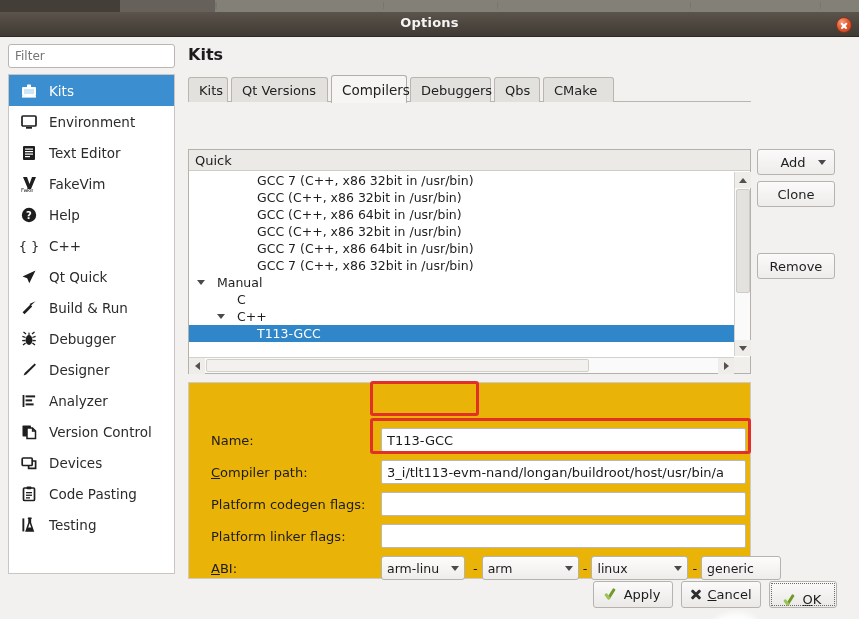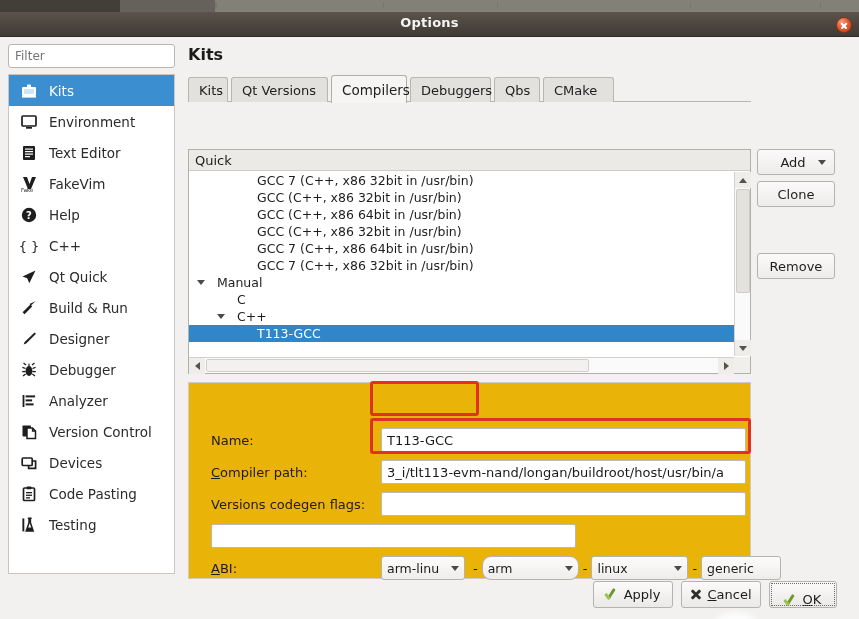--- a/index.html
+++ b/index.html
@@ -365,35 +365,35 @@
             <svg width="18" height="18" viewBox="0 0 18 18">
               <path d="M15.5 2.3 L9.5 5.0 L11.0 6.6 Z" fill="#1e1e1e"></path>
               <path d="M10.4 5.6 L2.6 13.2 L4.5 15.2 L12.2 7.5 Z" fill="#1e1e1e"></path>
             </svg>
           </span>
           <span>Build &amp; Run</span>
         </div>
         <div class="side-item">
           <span class="ico">
             <svg width="18" height="18" viewBox="0 0 18 18">
-              <path d="M14.6 2.4 L16 3.8 L6.2 13.6 L3.6 14.6 L4.6 12 Z" fill="#1e1e1e"></path>
-            </svg>
-          </span>
-          <span>Designer</span>
-        </div>
-        <div class="side-item">
-          <span class="ico">
-            <svg width="18" height="18" viewBox="0 0 18 18">
               <ellipse cx="9" cy="10" rx="3.4" ry="5" fill="#1e1e1e"></ellipse>
               <rect x="8.4" y="2.6" width="1.2" height="3" fill="#1e1e1e"></rect>
               <path d="M6 4 L3.5 2 M12 4 L14.5 2" stroke="#1e1e1e" stroke-width="1.3"></path>
               <path d="M5.6 7.5 L2.4 6.3 M5.6 10.5 L2.2 10.7 M5.6 13 L3 15 M12.4 7.5 L15.6 6.3 M12.4 10.5 L15.8 10.7 M12.4 13 L15 15" stroke="#1e1e1e" stroke-width="1.3"></path>
             </svg>
           </span>
           <span>Debugger</span>
+        </div>
+        <div class="side-item">
+          <span class="ico">
+            <svg width="18" height="18" viewBox="0 0 18 18">
+              <path d="M14.6 2.4 L16 3.8 L6.2 13.6 L3.6 14.6 L4.6 12 Z" fill="#1e1e1e"></path>
+            </svg>
+          </span>
+          <span>Designer</span>
         </div>
         <div class="side-item">
           <span class="ico">
             <svg width="18" height="18" viewBox="0 0 18 18">
               <rect x="2.6" y="3" width="1.8" height="12" fill="#1e1e1e"></rect>
               <rect x="5.6" y="3.4" width="9.5" height="2" fill="#1e1e1e"></rect>
               <rect x="5.6" y="7.4" width="6.5" height="2" fill="#1e1e1e"></rect>
               <rect x="5.6" y="11.4" width="8" height="2" fill="#1e1e1e"></rect>
             </svg>
           </span>
@@ -520,37 +520,38 @@
         <div class="flabel">Name:</div>
         <input class="ftext" value="T113-GCC" style="">
       </div>
 
       <div class="frow" style="top: 77px;">
         <div class="flabel"><u>C</u>ompiler path:</div>
         <input class="ftext wide" value="3_i/tlt113-evm-nand/longan/buildroot/host/usr/bin/a" style="">
       </div>
 
       <div class="frow" style="top: 109px;">
-        <div class="flabel">Versions codegen flags:</div>
+        <div class="flabel">Platform codegen flags:</div>
         <input class="ftext" value="" style="">
       </div>
 
       <div class="frow" style="top: 141px;">
+        <div class="flabel">Platform linker flags:</div>
         <input class="ftext" value="" style="">
       </div>
 
       <div class="frow" style="top: 173px;">
         <div class="flabel"><u>A</u>BI:</div>
         <div style="display:flex;align-items:center;" id="abi-row">
             <div class="combo" style="width: 84px; margin-right: 4px;">
               <span class="ctext">arm-linu</span>
               <span class="ccar mini-caret"></span>
             </div>
             <span class="dash">-</span>
-            <div class="combo" style="width: 97px; margin-left: 0px; border-radius: 9px;">
+            <div class="combo" style="width: 97px; margin-left: 0px;">
               <span class="ctext">arm</span>
               <span class="ccar mini-caret"></span>
             </div>
             <span class="dash">-</span>
             <div class="combo" style="width: 97px; margin-left: 0px;">
               <span class="ctext">linux</span>
               <span class="ccar mini-caret"></span>
             </div>
             <span class="dash">-</span>
             <div class="combo" style="width: 80px; margin-left: 0px;">

